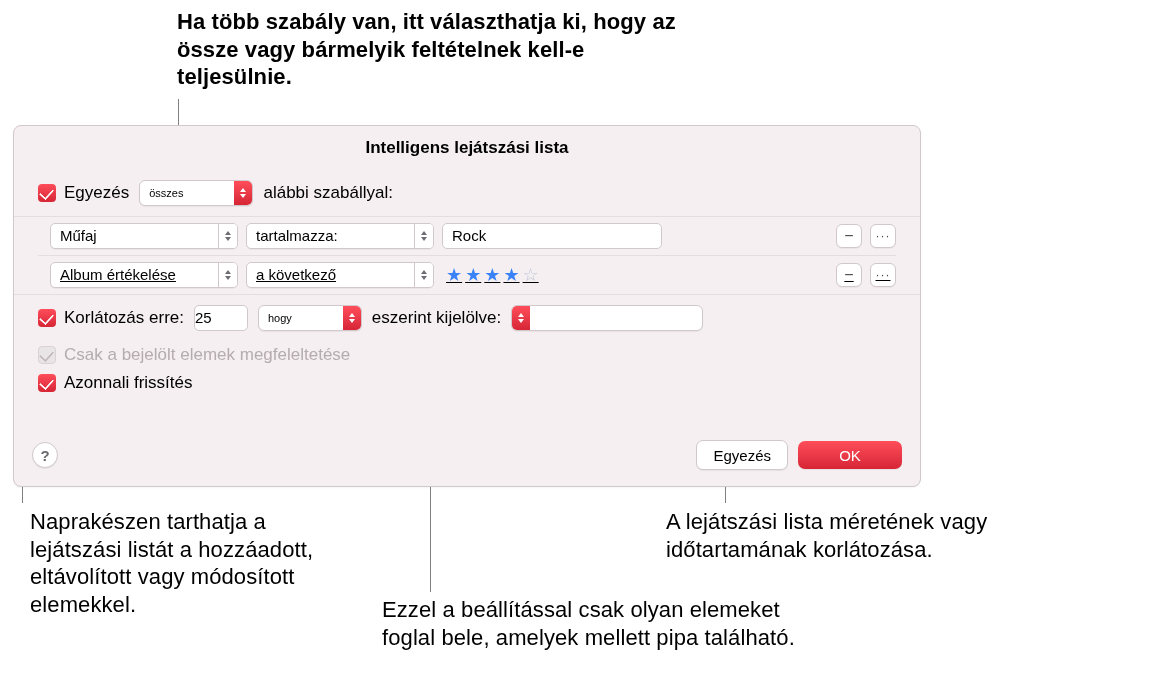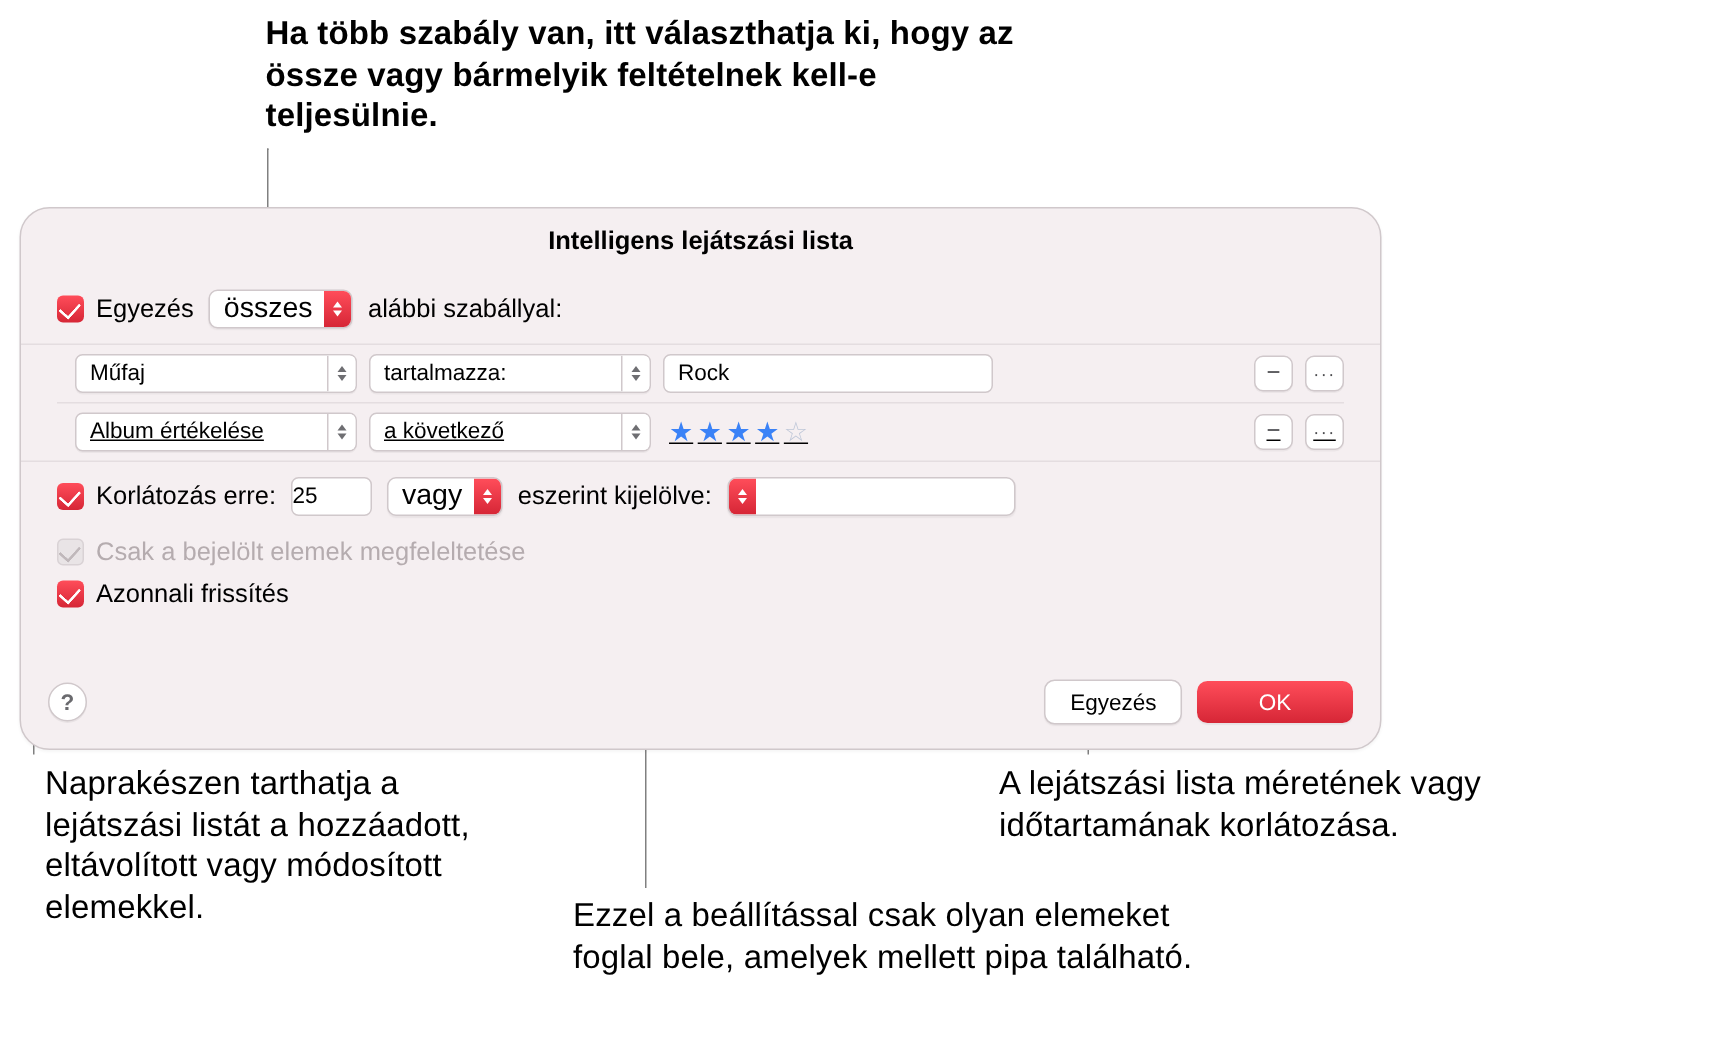--- a/index.html
+++ b/index.html
@@ -49,24 +49,23 @@
 
   
   .panel {
     position: absolute;
     left: 13px;
     top: 125px;
     width: 906px;
     height: 360px;
     background: var(--panel-bg);
     border: 1px solid var(--panel-border);
-    border-radius: 20px;
+    border-radius: 8px;
     box-shadow: 0 1px 2px rgba(0,0,0,0.04);
     overflow: hidden;
-    margin-top: 13px;
   }
   .panel-title {
     text-align: center;
     font-weight: 600;
     font-size: 17px;
     padding: 12px 0 10px 0;
   }
   .panel-body {
     padding: 8px 24px 0 24px;
   }
@@ -115,24 +114,25 @@
   }
 
   
   .select {
     display: inline-flex;
     align-items: flex-end;
     background: var(--select-bg);
     border: 1px solid var(--select-border);
     border-radius: 6px;
     height: 24px;
-    font-size: 19px;
+    font-size: 11px;
     box-shadow: 0 1px 1px rgba(0,0,0,0.05);
     overflow: hidden;
     vertical-align: middle;
+    gap: 43px;
   }
   .select .sel-label {
     padding: 0 8px 0 9px;
     white-space: nowrap;
     line-height: 24px;
   }
   .select .sel-cap {
     width: 18px;
     height: 24px;
     background: linear-gradient(var(--accent-grad-top), var(--accent-grad-bot));
@@ -411,21 +411,21 @@
 
       <div class="option-row">
         <span class="cb">
           <span class="cbbox checked"></span>
           <span>Korlátozás erre:</span>
         </span>
         <span class="numfield">
           <span>25</span>
         </span>
         <span class="select">
-          <span class="sel-label">vagy</span>
+          <span class="sel-label">hogy</span>
           <span class="sel-cap"></span>
         </span>
         <span>eszerint kijelölve:</span>
         <span class="select" style="min-width:190px;">
           <span class="sel-cap"></span>
         </span>
       </div>
 
       <div class="option-row disabled">
         <span class="cb">

